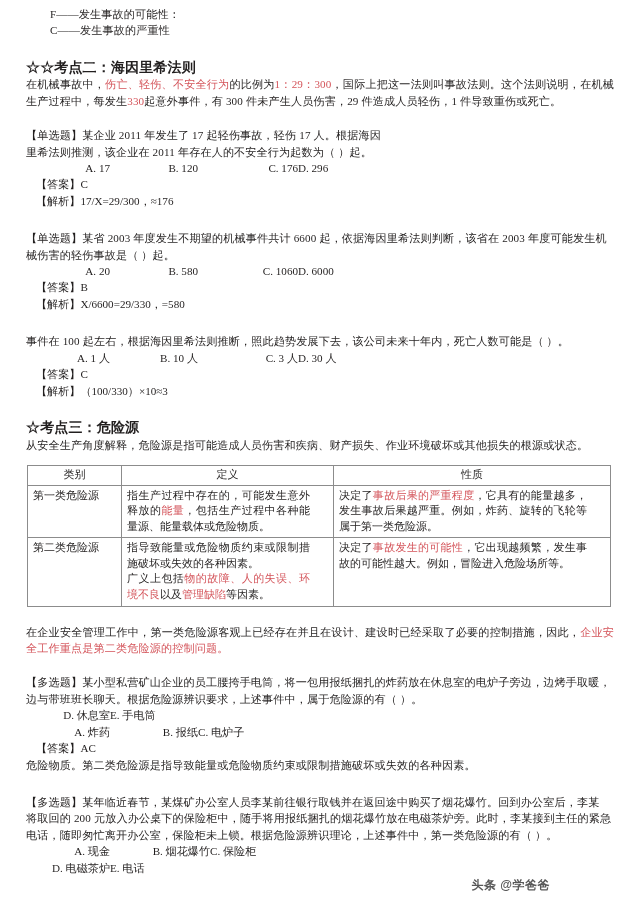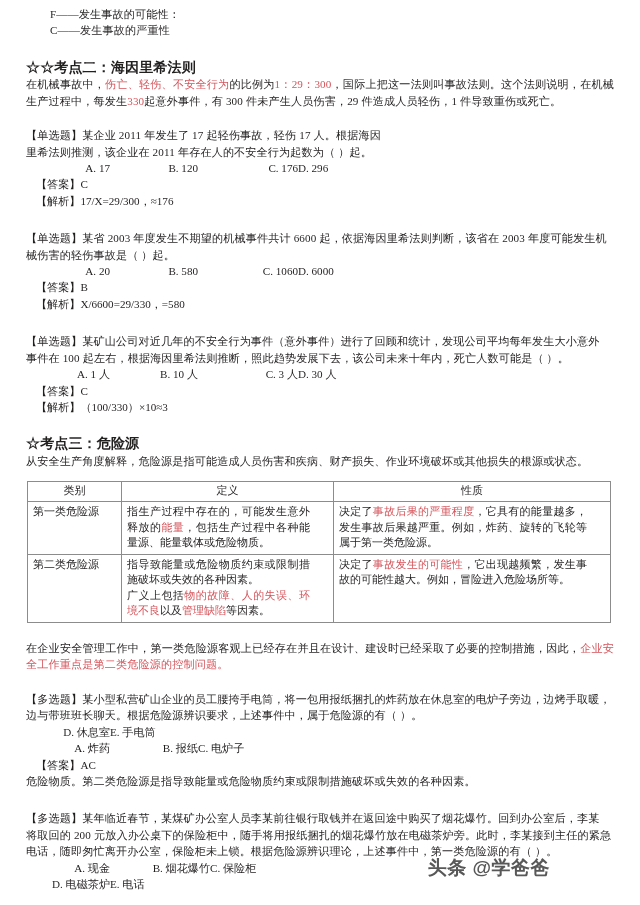--- a/index.html
+++ b/index.html
@@ -93,22 +93,22 @@
   table.hazard .c-cat { width: 94px; }
   table.hazard .c-def { width: 212px; }
   table.hazard .c-nat { width: 277px; }
   td.cat-cell {
     text-align: left;
     white-space: nowrap;
   }
   .watermark {
     position: absolute;
     right: 18px;
-    bottom: 24px;
-    font-size: 19px;
+    bottom: 11px;
+    font-size: 12px;
     font-weight: bold;
     color: #4a4a4a;
     font-family: "Liberation Sans", sans-serif;
     letter-spacing: 0.5px;
     opacity: 0.92;
     white-space: nowrap;
   }
 </style>
 </head>
 <body>
@@ -138,21 +138,20 @@
     <div class="gap-xl"></div>
 
     <div class="line"><span>【单选题】</span><span>某省 2003 年度发生不期望的机械事件共计 6600 起，依据海因里希法则判断，该省在 2003 年度可能发生机</span></div>
     <div class="line">械伤害的轻伤事故是（  ）起。</div>
     <div class="opt-row"><span class="opt ow-1">A. 20</span><span class="opt ow-2">B. 580</span><span class="opt ow-3">C. 1060</span><span class="opt">D. 6000</span></div>
     <div class="meta-line"><span>【答案】</span><span>B</span></div>
     <div class="meta-line"><span>【解析】</span><span>X/6600=29/330，=580</span></div>
 
     <div class="gap-xl"></div>
 
-    <div class="line"><span>【单选题】</span><span>某矿山公司对近几年的不安全行为事件（意外事件）进行了回顾和统计，发现公司平均每年发生大小意外</span></div>
     <div class="line">事件在 100 起左右，根据海因里希法则推断，照此趋势发展下去，该公司未来十年内，死亡人数可能是（    ）。</div>
     <div class="opt-row"><span class="opt ow-1">A. 1 人</span><span class="opt ow-2">B. 10 人</span><span class="opt ow-3">C. 3 人</span><span class="opt">D. 30 人</span></div>
     <div class="meta-line"><span>【答案】</span><span>C</span></div>
     <div class="meta-line"><span>【解析】</span><span>（100/330）×10≈3</span></div>
 
     <div class="gap-xl"></div>
 
     <div class="line heading">☆考点三：危险源</div>
     <div class="line">从安全生产角度解释，危险源是指可能造成人员伤害和疾病、财产损失、作业环境破坏或其他损失的根源或状态。</div>
 

